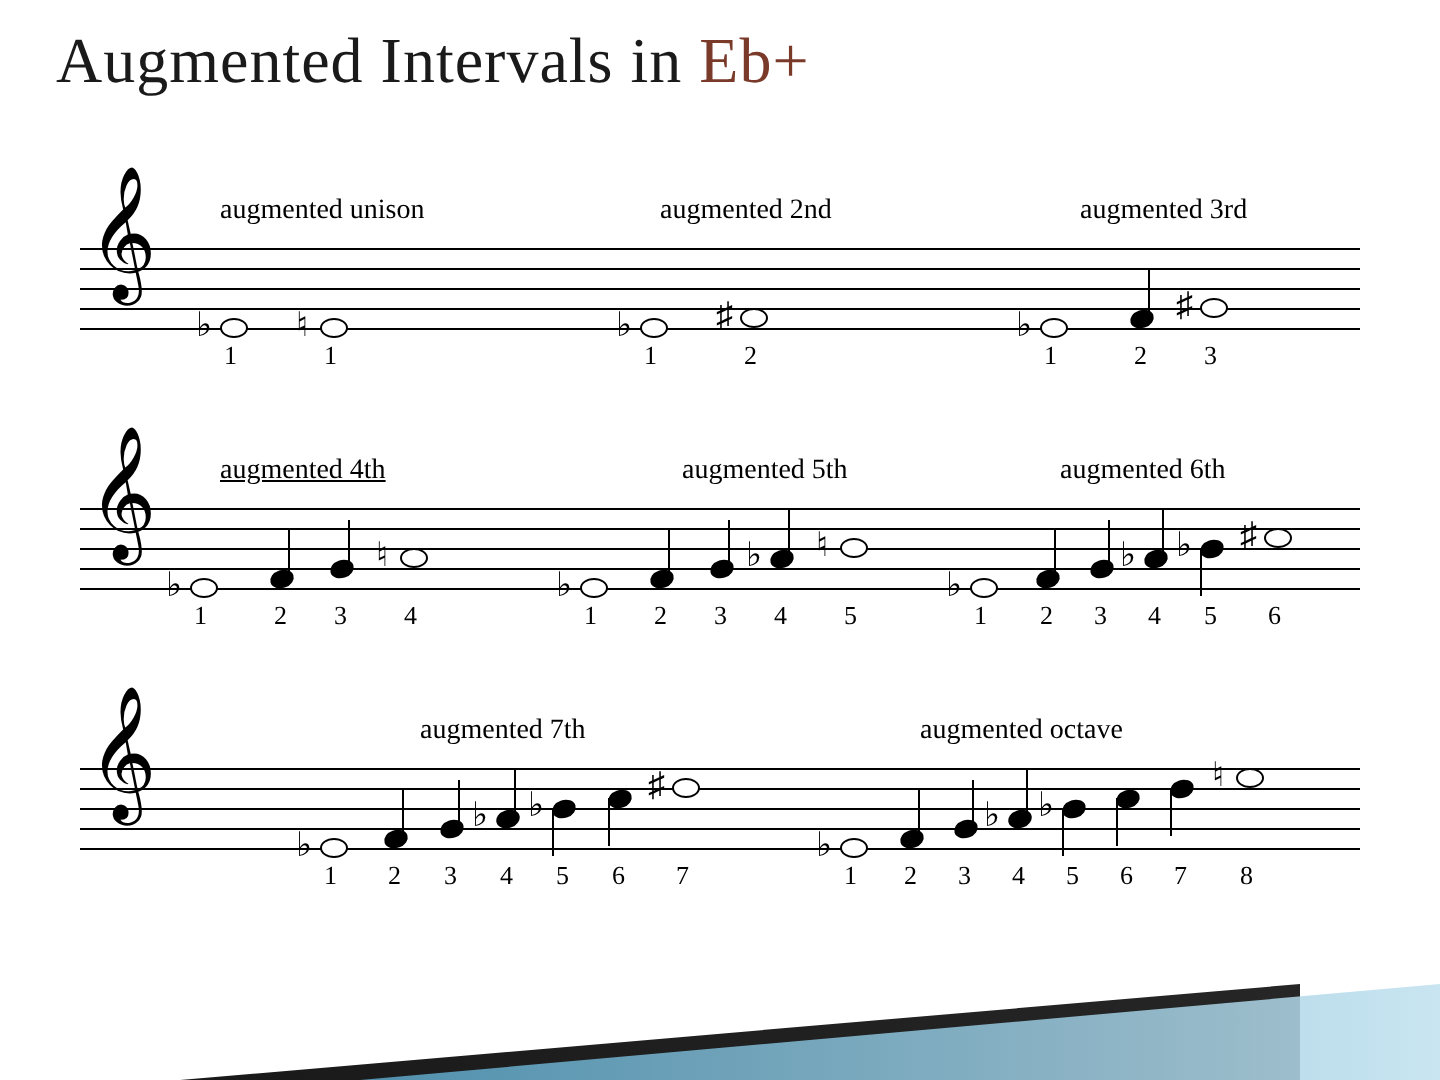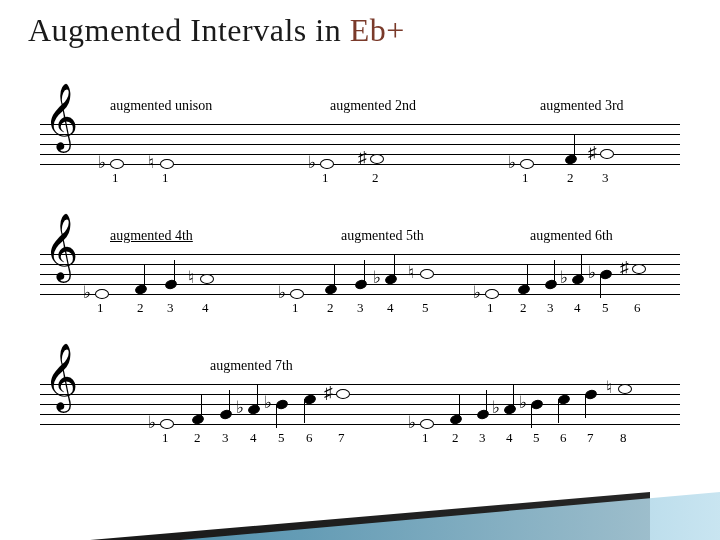--- a/index.html
+++ b/index.html
@@ -151,20 +151,21 @@
         <div class="stem" style="left: 264px; top: 39px;"></div>
         <div class="note whole" style="left: 296px; top: 29px;"></div>
         <div class="acc" style="left: 284px; top: 24px;">♯</div>
         <div class="num" style="left: 122px;">1</div>
         <div class="num" style="left: 154px;">2</div>
         <div class="num" style="left: 182px;">3</div>
         <div class="num" style="left: 210px;">4</div>
         <div class="num" style="left: 238px;">5</div>
         <div class="num" style="left: 266px;">6</div>
         <div class="num" style="left: 298px;">7</div>
+        <div class="seg-label" style="left: 420px;">augmented octave</div>
         <div class="note whole" style="left: 380px; top: 59px;"></div>
         <div class="acc" style="left: 368px; top: 54px;">♭</div>
         <div class="note filled" style="left: 410px; top: 54.5px;"></div>
         <div class="stem" style="left: 419px; top: 35px;"></div>
         <div class="note filled" style="left: 437px; top: 49.5px;"></div>
         <div class="stem" style="left: 446px; top: 30px;"></div>
         <div class="note filled" style="left: 464px; top: 44.5px;"></div>
         <div class="stem" style="left: 473px; top: 25px;"></div>
         <div class="acc" style="left: 452px; top: 39px;">♭</div>
         <div class="note filled" style="left: 491px; top: 39.5px;"></div>

